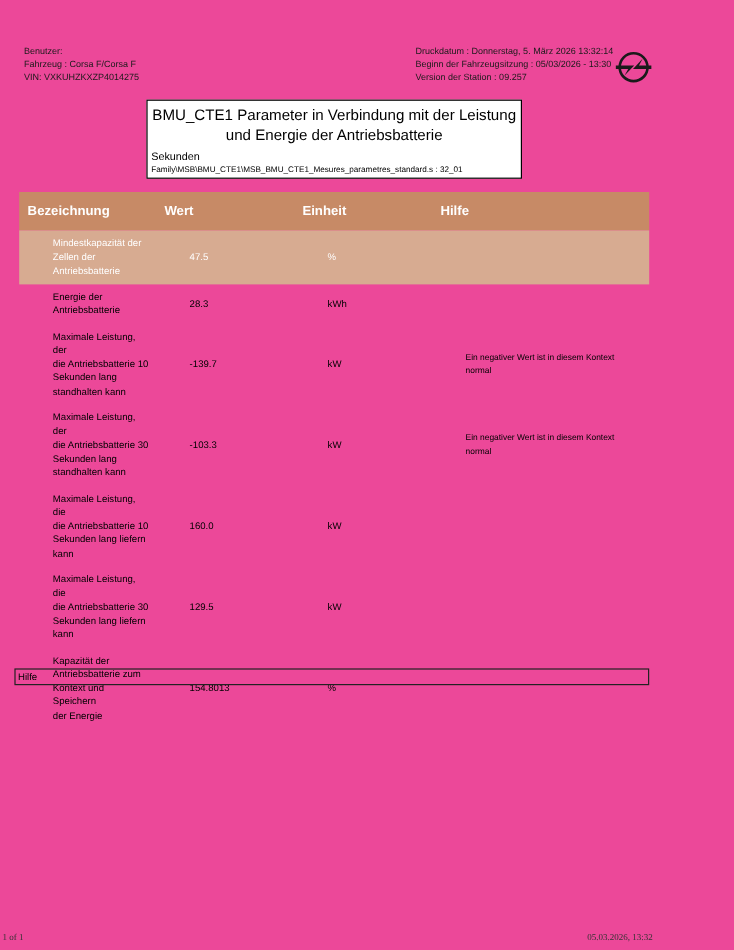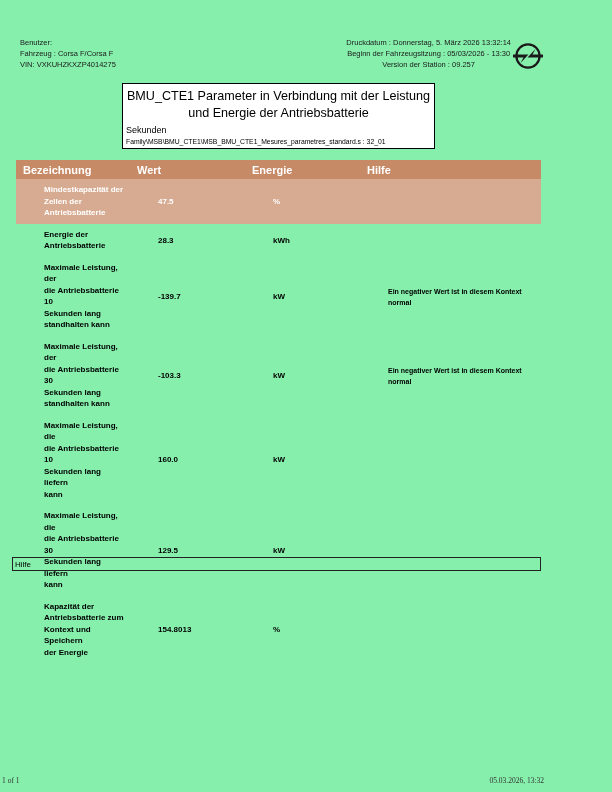--- a/index.html
+++ b/index.html
@@ -1,40 +1,40 @@
 <!DOCTYPE html>
 <html style="--header-bg: #c78a66; --highlight-bg: #d7ab91;"><head>
 <meta charset="utf-8">
 <style>
   * { margin:0; padding:0; box-sizing:border-box; }
   html,body { background:#fff; }
   .page {
-    position:relative; width:612px; height:792px; background:#86efac;
+    position:relative; width:612px; height:792px; background:#ec4899;
     font-family:"Liberation Sans", sans-serif; color:#000; overflow:hidden;
   }
   
   .hdr-left { position:absolute; left:20px; top:37px; font-size:7.5px; line-height:11px; color:#1a1a1a; }
   
-  .hdr-right { position:absolute; right:101px; top:37px; font-size:7.5px; line-height:11px; text-align:center; color:#1a1a1a; }
+  .hdr-right { position:absolute; right:101px; top:37px; font-size:7.5px; line-height:11px; text-align:left; color:#1a1a1a; }
   .logo { position:absolute; left:513px; top:41px; width:30px; height:30px; }
   
   .title-box {
     position:absolute; left:122px; top:83px; width:313px;
     border:1.5px solid #000; padding:4px 3px 3px 3px; background:#fff;
   }
   .title-box .title { font-size:12.6px; line-height:16.5px; text-align:center; white-space:pre-line; }
   .title-box .subtitle { font-size:9px; margin-top:4px; }
   .title-box .path { font-size:6.8px; margin-top:3px; }
   
   table.params { position:absolute; left:16px; top:160px; width:525px; border-collapse:collapse; table-layout:fixed; }
   table.params th {
     background:var(--header-bg,#c78a66); color:#fff; font-size:11px; font-weight:bold;
-    text-align:left; height:19px; padding:0 0 0 7px; vertical-align:middle;
+    text-align:left; height:32px; padding:0 0 0 7px; vertical-align:middle;
   }
-  table.params td { font-weight:bold; vertical-align:middle;padding-left:28px; }
+  table.params td { font-weight:normal; vertical-align:middle;padding-left:28px; }
   td.c-name { font-size:8px; line-height:11.5px; padding:5px 6px 5px 7px; white-space:pre-line; }
   td.c-val  { font-size:8px; padding:5px 4px 5px 7px; }
   td.c-unit { font-size:8px; padding:5px 4px 5px 7px; }
   td.c-help { font-size:7px; line-height:11px; padding:6px 4px 5px 7px; vertical-align:top; white-space:pre-line; }
   tr.hl td { background:var(--highlight-bg,#d7ab91); color:#fff; }
   
   .help-box {
     position:absolute; left:12px; top:557px; width:529px; height:14px;
     border:1px solid #222; font-size:8px; line-height:13px; padding-left:2px; color:#000;
   }
@@ -78,21 +78,21 @@
     <colgroup>
         <col style="width:114px">
         <col style="width:115px">
         <col style="width:115px">
         <col style="width:181px">
       </colgroup>
     <thead>
       <tr>
         <th>Bezeichnung</th>
         <th>Wert</th>
-        <th>Energie</th>
+        <th>Einheit</th>
         <th>Hilfe</th>
       </tr>
     </thead>
     <tbody>
       <tr class="hl">
         <td class="c-name">Mindestkapazität der
 Zellen der
 Antriebsbatterie</td>
         <td class="c-val">47.5</td>
         <td class="c-unit">%</td>

